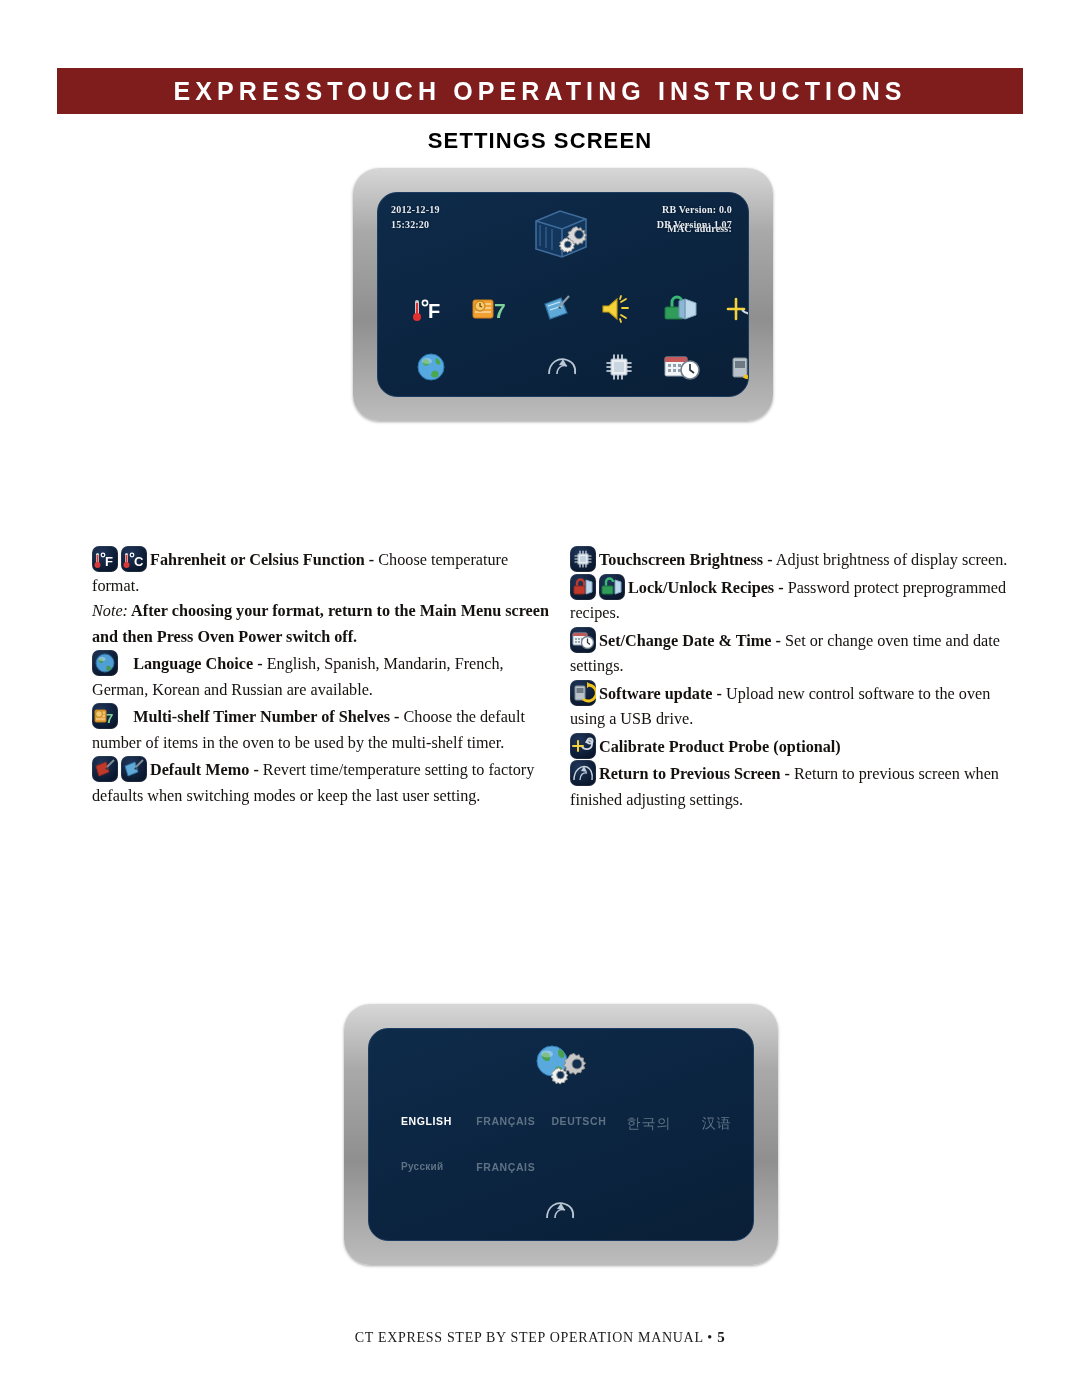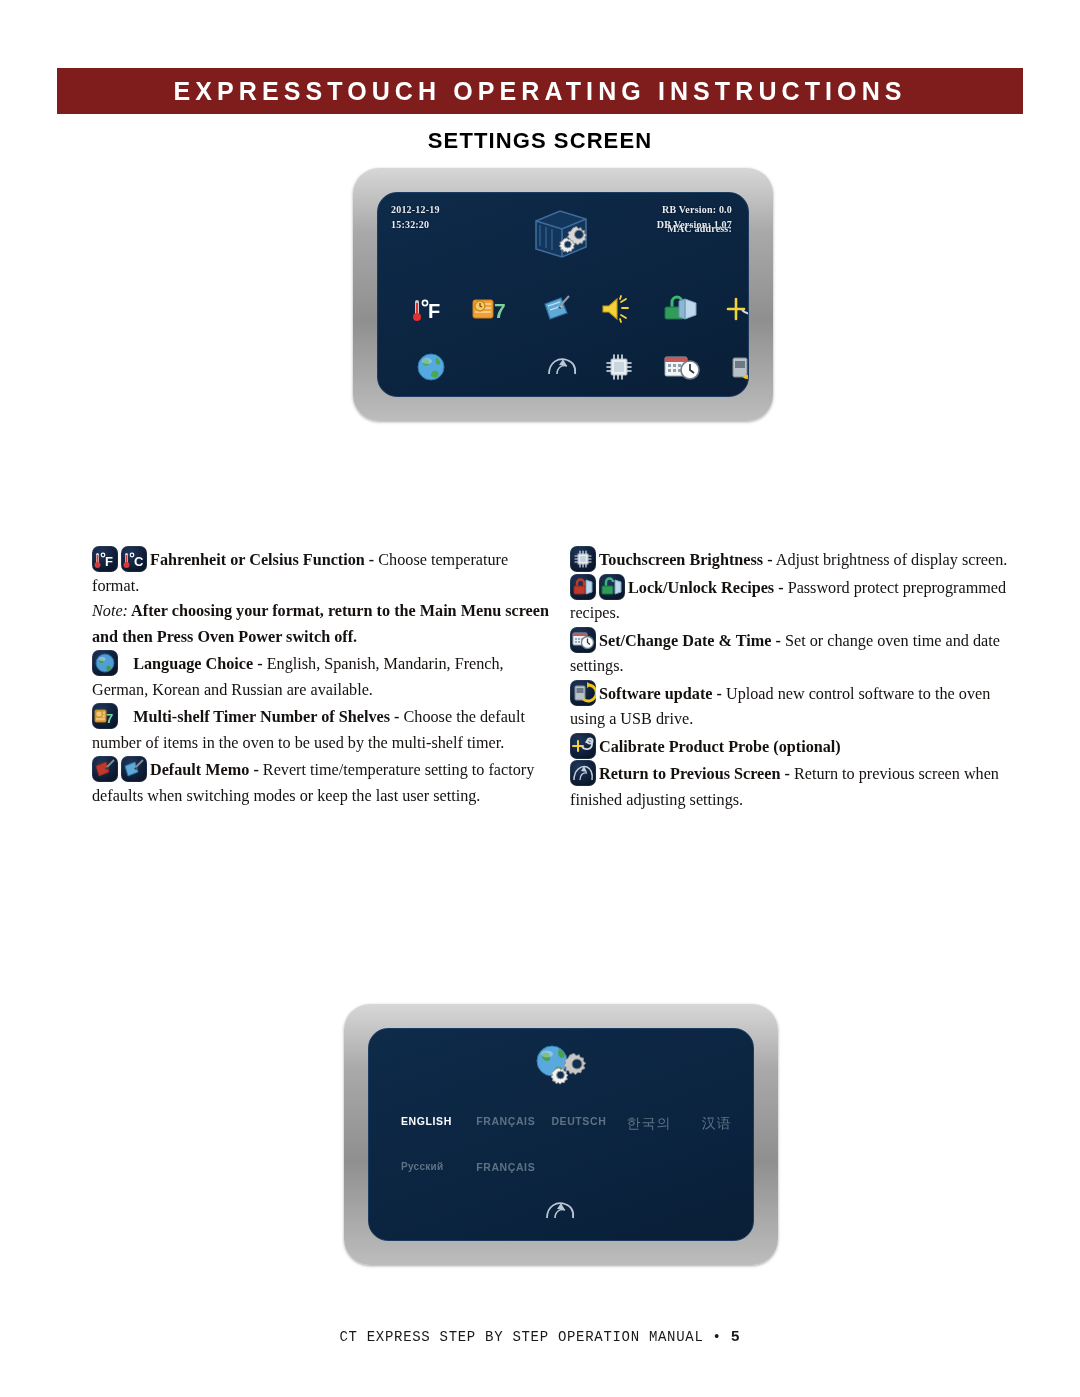--- a/index.html
+++ b/index.html
@@ -166,21 +166,21 @@
     vertical-align: -7px;
     overflow: hidden;
     box-shadow: inset 0 0 0 1px rgba(255,255,255,.08);
   }
 
   
   .footer {
     position: absolute;
     left: 0; top: 1329px; width: 1080px;
     text-align: center;
-    font-family: Liberation Mono, monospace;
+    font-family: Liberation Serif, serif;
     font-size: 14px;
     letter-spacing: .7px;
     color: #1a1a1a;
   }
   .footer .pg { font-weight: bold; font-size: 15px; }
 </style>
 </head>
 <body>
 
 <div class="header-bar">

